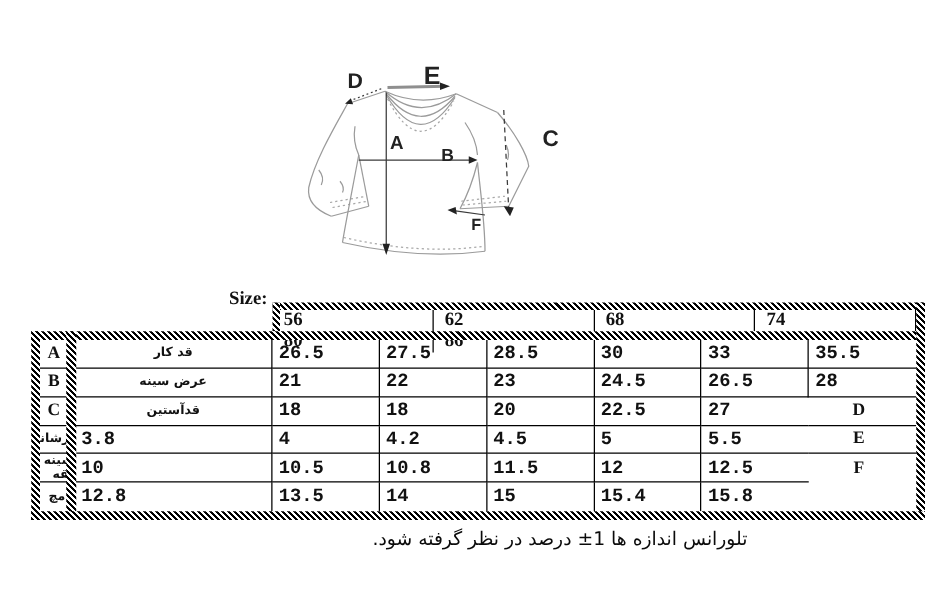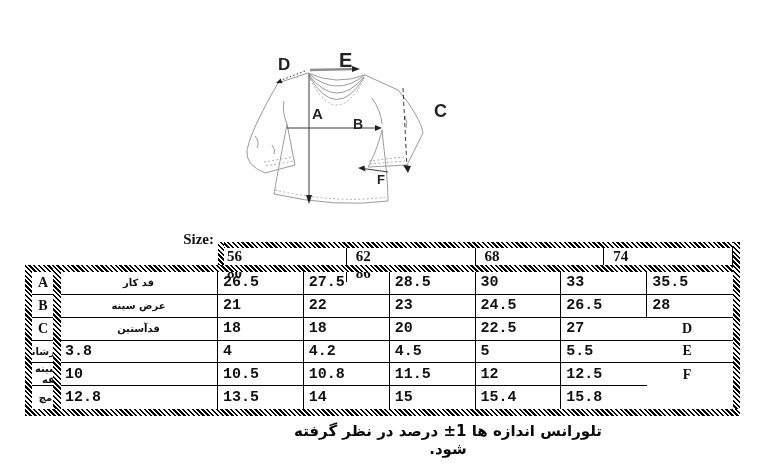--- a/index.html
+++ b/index.html
@@ -38,21 +38,21 @@
       font-weight:bold;overflow:hidden;}
   .lt{justify-content:center;padding-right:6px;font-size:14px;border-right:none;
       font-family:"Liberation Serif",serif;}
   .lb{justify-content:center;font-size:10px;font-family:"DejaVu Sans",sans-serif;direction:rtl;}
   .vl{padding-left:5px;font-size:15px;font-family:Liberation Mono, monospace;}
   .noR{border-right:none;text-align:center;}
   .row6{border-bottom:none;}
 
   
   #footer-note{left:283px;top:422px;width:330px;text-align:center;direction:rtl;
-    font-family:"DejaVu Sans",sans-serif;font-weight:bold;font-size:15px;color:#0a0a0a;}
+    font-family:"DejaVu Sans",sans-serif;font-weight:normal;font-size:15px;color:#0a0a0a;}
 
   svg text{font-family:"Liberation Sans",sans-serif;font-weight:bold;fill:#222;}
 </style>
 </head>
 <body>
 
 <svg id="figure" class="abs" viewBox="0 0 266 222" width="266" height="222">
   <g fill="none" stroke="#9b9b9b" stroke-width="1">
 
     <path d="M76,67 Q104,80 133,69"></path>

